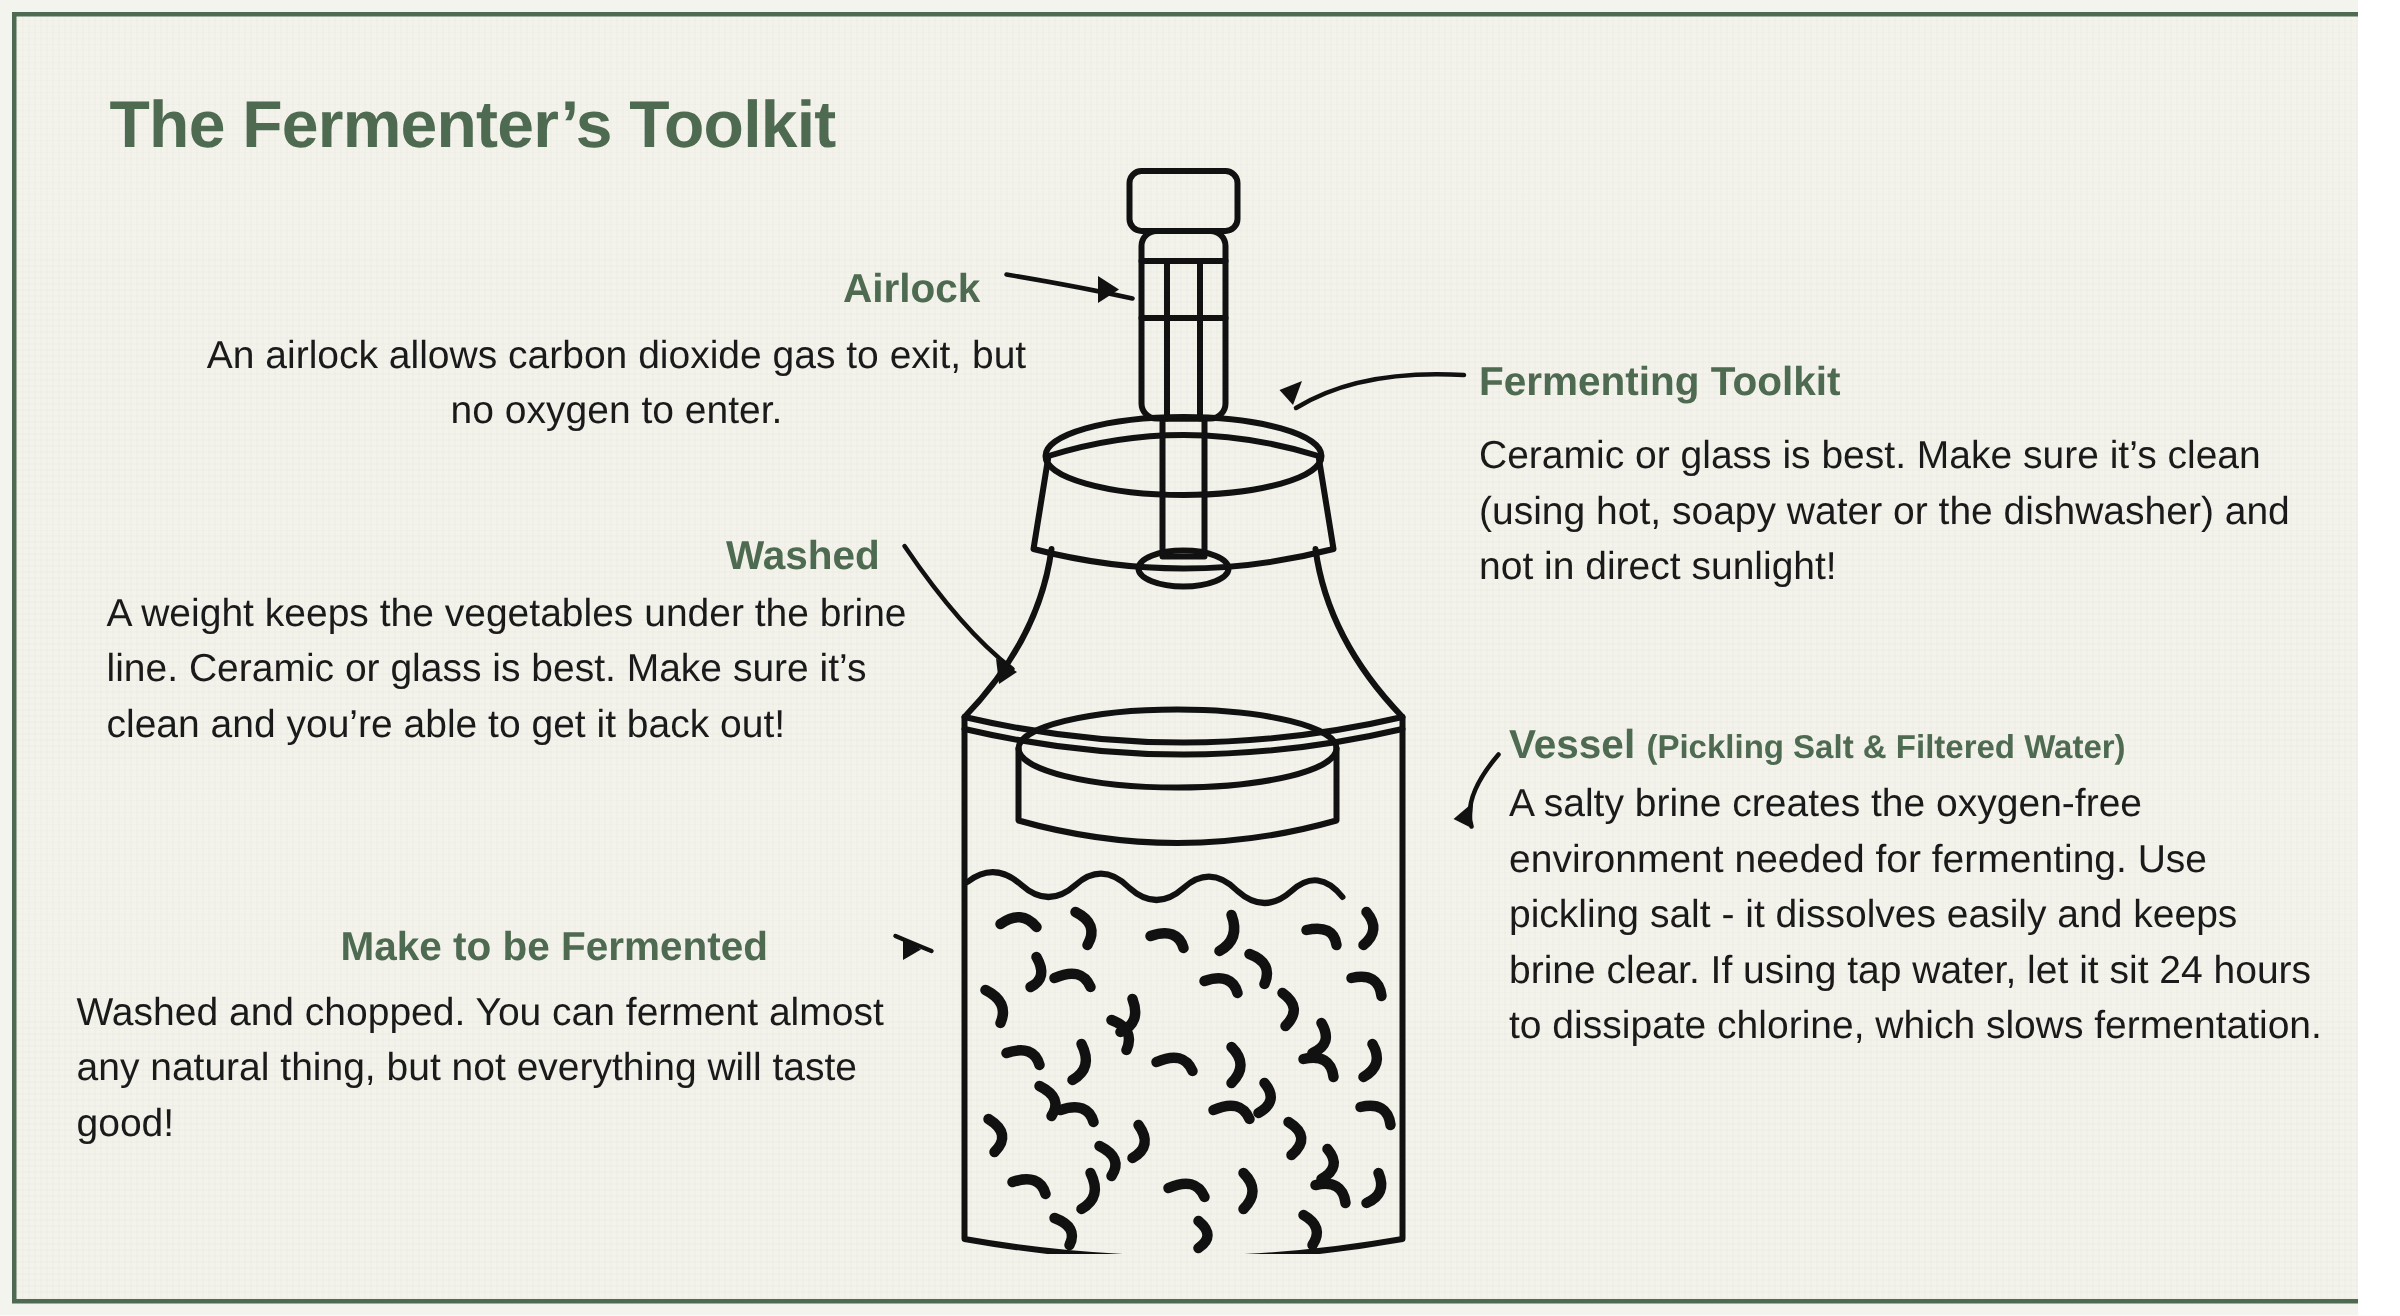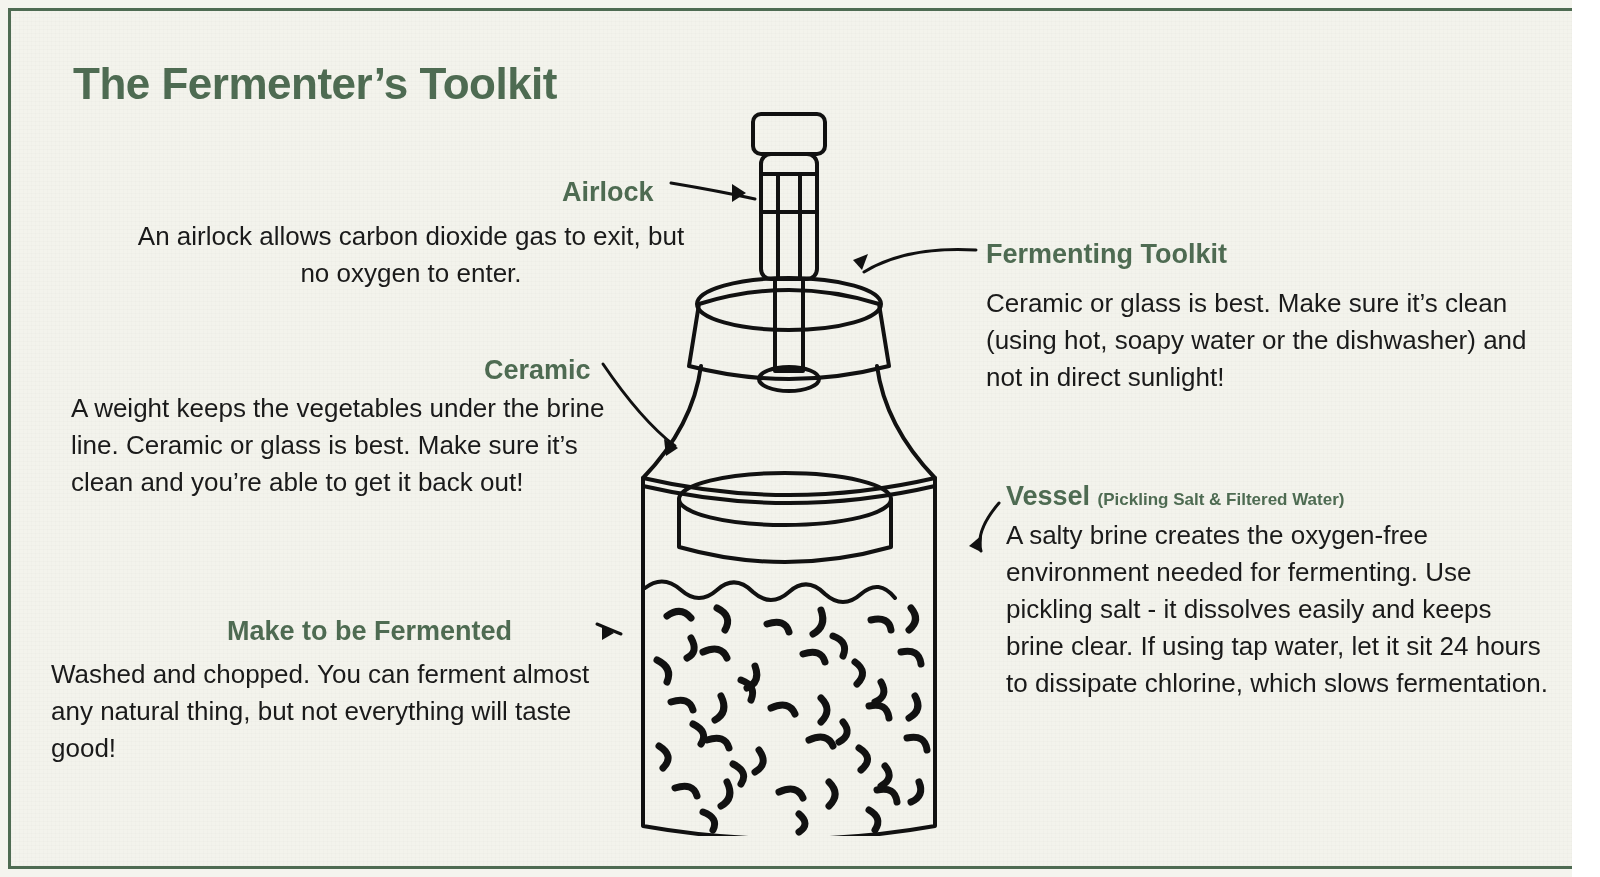--- a/index.html
+++ b/index.html
@@ -41,21 +41,21 @@
     letter-spacing: -0.5px;
   }
   .label {
     position: absolute;
     color: #4e6b52;
     font-weight: bold;
     font-size: 27px;
     white-space: nowrap;
   }
   .label .sub {
-    font-size: 17px;
+    font-size: 22px;
   }
   .body-text {
     position: absolute;
     color: #1a1a1a;
     font-size: 26px;
     line-height: 1.42;
     white-space: pre-line;
   }
   .right-text { text-align: left; }
   .left-text { text-align: right; }
@@ -180,21 +180,21 @@
         <path d="M603 622 l-12 -8 l0 15 z" fill="#111" stroke="none"></path>
       </g>
     </svg>
 
     <div class="label" id="airlock-label">Airlock</div>
     <div class="body-text" id="airlock-text">An airlock allows carbon dioxide gas to exit, but no oxygen to enter.</div>
 
     <div class="label" id="vessel-label">Fermenting Toolkit</div>
     <div class="body-text right-text" id="vessel-text">Ceramic or glass is best. Make sure it’s clean (using hot, soapy water or the dishwasher) and not in direct sunlight!</div>
 
-    <div class="label" id="weight-label">Ceramic</div>
+    <div class="label" id="weight-label">Washed</div>
     <div class="body-text left-text" id="weight-text">A weight keeps the vegetables under the brine line. Ceramic or glass is best. Make sure it’s clean and you’re able to get it back out!</div>
 
     <div class="label" id="brine-label">
       <span>Vessel</span>
       <span class="sub">(Pickling Salt &amp; Filtered Water)</span>
     </div>
     <div class="body-text right-text" id="brine-text">A salty brine creates the oxygen-free environment needed for fermenting. Use pickling salt - it dissolves easily and keeps brine clear. If using tap water, let it sit 24 hours to dissipate chlorine, which slows fermentation.</div>
 
     <div class="label" id="food-label">Make to be Fermented</div>
     <div class="body-text left-text" id="food-text">Washed and chopped. You can ferment almost any natural thing, but not everything will taste good!</div>

